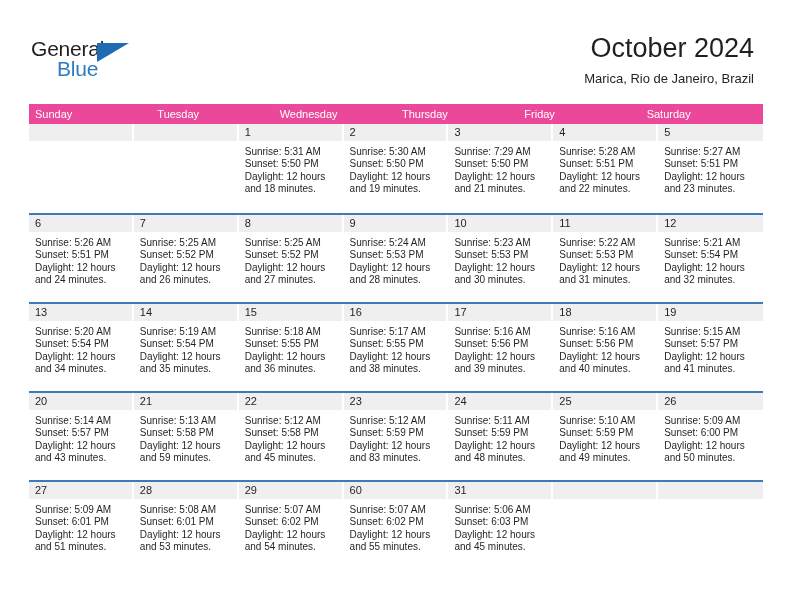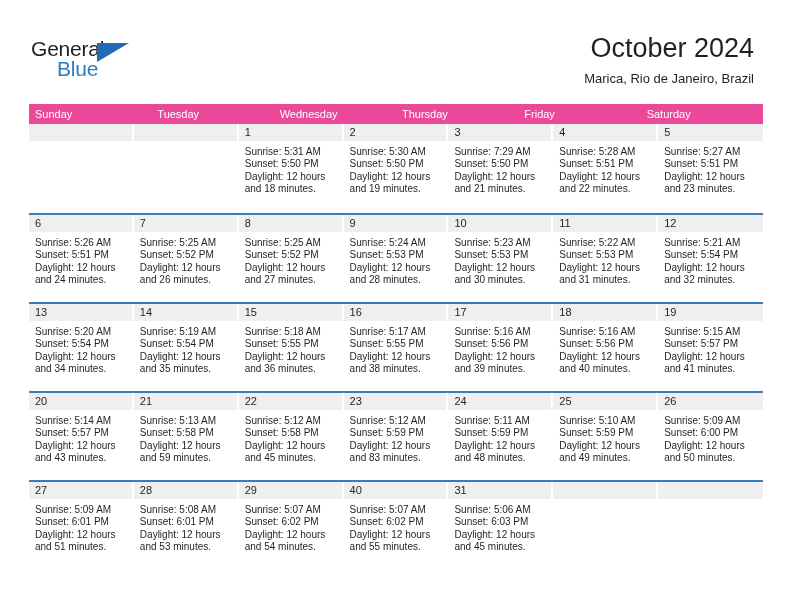--- a/index.html
+++ b/index.html
@@ -519,21 +519,21 @@
             </div>
             <div class="cell-body">
               <div class="info-line">Sunrise: 5:07 AM</div>
               <div class="info-line">Sunset: 6:02 PM</div>
               <div class="info-line">Daylight: 12 hours</div>
               <div class="info-line">and 54 minutes.</div>
             </div>
           </div>
           <div class="cell">
             <div class="daynum-band">
-              <div class="daynum">40</div>
+              <div class="daynum">60</div>
             </div>
             <div class="cell-body">
               <div class="info-line">Sunrise: 5:07 AM</div>
               <div class="info-line">Sunset: 6:02 PM</div>
               <div class="info-line">Daylight: 12 hours</div>
               <div class="info-line">and 55 minutes.</div>
             </div>
           </div>
           <div class="cell">
             <div class="daynum-band">

